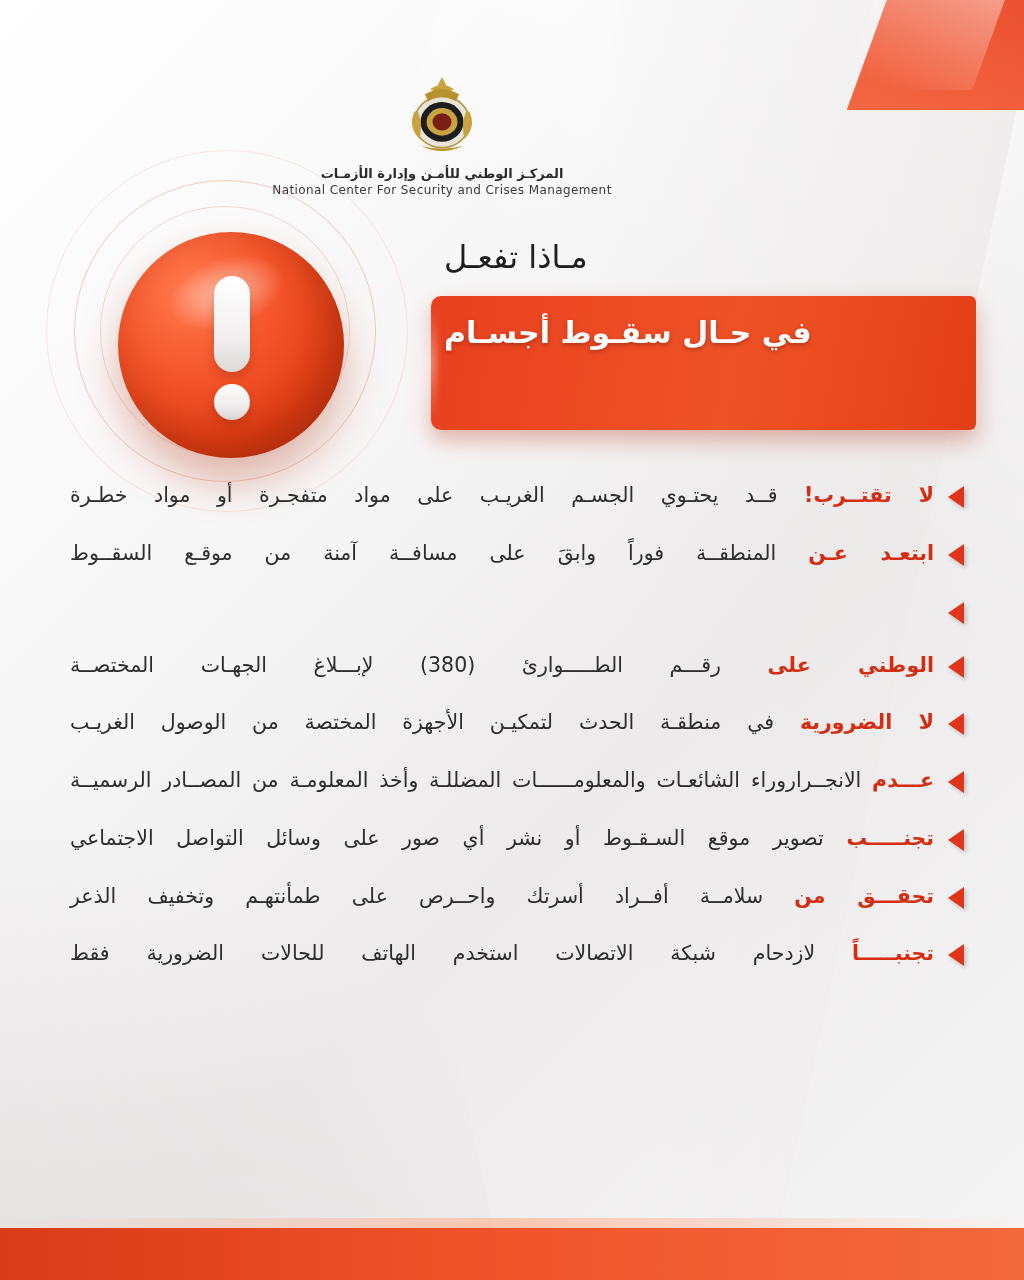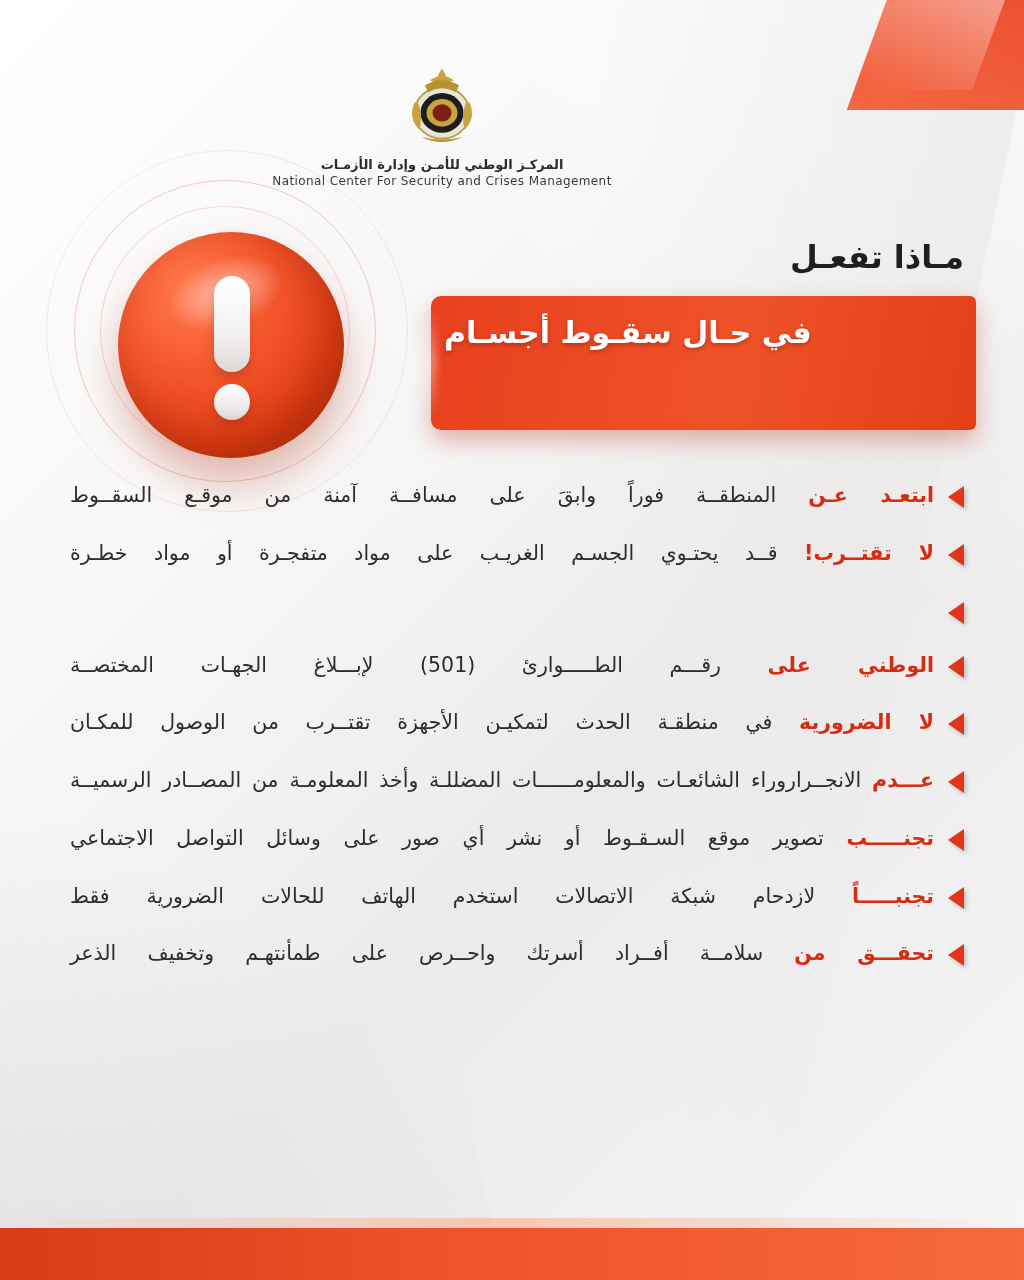--- a/index.html
+++ b/index.html
@@ -49,39 +49,39 @@
     position:absolute;left:0;bottom:0;width:1024px;height:52px;
     background:linear-gradient(90deg,#d93a18 0%,#f0522a 45%,#f36a3c 100%);
   }
   .bottom-bar-shine{
     position:absolute;left:0;bottom:52px;width:1024px;height:10px;
     background:linear-gradient(90deg,rgba(255,255,255,0),rgba(255,160,120,.5),rgba(255,255,255,0));
   }
 
   
   .logo-wrap{
-    position:absolute;top:63px;left:0;width:884px;
+    position:absolute;top:72px;left:0;width:884px;
     display:flex;flex-direction:column;align-items:center;
   }
   .crest{width:86px;height:86px;display:block;}
   .logo-ar{
     margin-top:8px;
     font-size:13px;letter-spacing:1px;color:#2b2b2b;font-weight:bold;
     direction:rtl;
   }
   .logo-en{
     margin-top:2px;
     font-size:12px;letter-spacing:.4px;color:#3a3a3a;direction:ltr;
   }
 
   
   .title-line1{
     position:absolute;top:238px;right:60px;
-    width:520px;text-align:right;
-    font-size:32px;font-weight:bold;color:#1f1f1f;
+    width:520px;text-align:left;
+    font-size:32px;font-weight:normal;color:#1f1f1f;
     letter-spacing:6px;
   }
   .title-band{
     position:absolute;top:296px;right:48px;
     width:545px;height:134px;
     background:linear-gradient(100deg,#e8401f 0%,#ef5227 55%,#e33f16 100%);
     border-radius:10px 6px 6px 10px;
     box-shadow:0 10px 22px rgba(180,50,20,.35);
   }
   .title-band:after{
@@ -197,59 +197,59 @@
   <div class="title-line1">مـاذا تفعـل</div>
   <div class="title-band"></div>
   <div class="title-band-inner">
     <div>في حـال سقـوط أجسـام</div>
   </div>
 
   <div class="tips">
 
     <div class="tip">
       <div class="tip-arrow"></div>
+      <div class="tip-text"><b>لا تقتــرب!</b><span> قــد يحتـوي الجسـم الغريـب على مواد متفجـرة أو مواد خطـرة</span></div>
+    </div>
+
+    <div class="tip">
+      <div class="tip-arrow"></div>
       <div class="tip-text"><b>ابتعـد عـن</b><span> المنطقــة فوراً وابقَ على مسافــة آمنة من موقـع السقــوط</span></div>
     </div>
 
     <div class="tip">
       <div class="tip-arrow"></div>
-      <div class="tip-text"><b>لا تقتــرب!</b><span> قــد يحتـوي الجسـم الغريـب على مواد متفجـرة أو مواد خطـرة</span></div>
-    </div>
-
-    <div class="tip">
-      <div class="tip-arrow"></div>
-    </div>
-
-    <div class="tip">
-      <div class="tip-arrow"></div>
-      <div class="tip-text"><b>الوطني على</b><span> رقـــم الطـــــوارئ (501) لإبـــلاغ الجهـات المختصــة</span></div>
-    </div>
-
-    <div class="tip">
-      <div class="tip-arrow"></div>
-      <div class="tip-text"><b>لا الضرورية</b><span> في منطقـة الحدث لتمكيـن الأجهزة تقتــرب من الوصول للمكـان</span></div>
+    </div>
+
+    <div class="tip">
+      <div class="tip-arrow"></div>
+      <div class="tip-text"><b>الوطني على</b><span> رقـــم الطـــــوارئ (380) لإبـــلاغ الجهـات المختصــة</span></div>
+    </div>
+
+    <div class="tip">
+      <div class="tip-arrow"></div>
+      <div class="tip-text"><b>لا الضرورية</b><span> في منطقـة الحدث لتمكيـن الأجهزة المختصة من الوصول الغريـب</span></div>
     </div>
 
     <div class="tip">
       <div class="tip-arrow"></div>
       <div class="tip-text"><b>عـــدم</b><span> الانجــراروراء الشائعـات والمعلومــــــات المضللـة وأخذ المعلومـة من المصــادر الرسميــة</span></div>
     </div>
 
     <div class="tip">
       <div class="tip-arrow"></div>
       <div class="tip-text"><b>تجنـــــب</b><span> تصوير موقع السـقـوط أو نشر أي صور على وسائل التواصل الاجتماعي</span></div>
     </div>
 
     <div class="tip">
       <div class="tip-arrow"></div>
+      <div class="tip-text"><b>تحقـــق من</b><span> سلامــة أفــراد أسرتك واحــرص على طمأنتهـم وتخفيف الذعر</span></div>
+    </div>
+
+    <div class="tip">
+      <div class="tip-arrow"></div>
       <div class="tip-text"><b>تجنبـــــاً</b><span> لازدحام شبكة الاتصالات استخدم الهاتف للحالات الضرورية فقط</span></div>
-    </div>
-
-    <div class="tip">
-      <div class="tip-arrow"></div>
-      <div class="tip-text"><b>تحقـــق من</b><span> سلامــة أفــراد أسرتك واحــرص على طمأنتهـم وتخفيف الذعر</span></div>
     </div>
 
   </div>
 
   <div class="bottom-bar-shine"></div>
   <div class="bottom-bar"></div>
 </div>
 
 </body></html>

